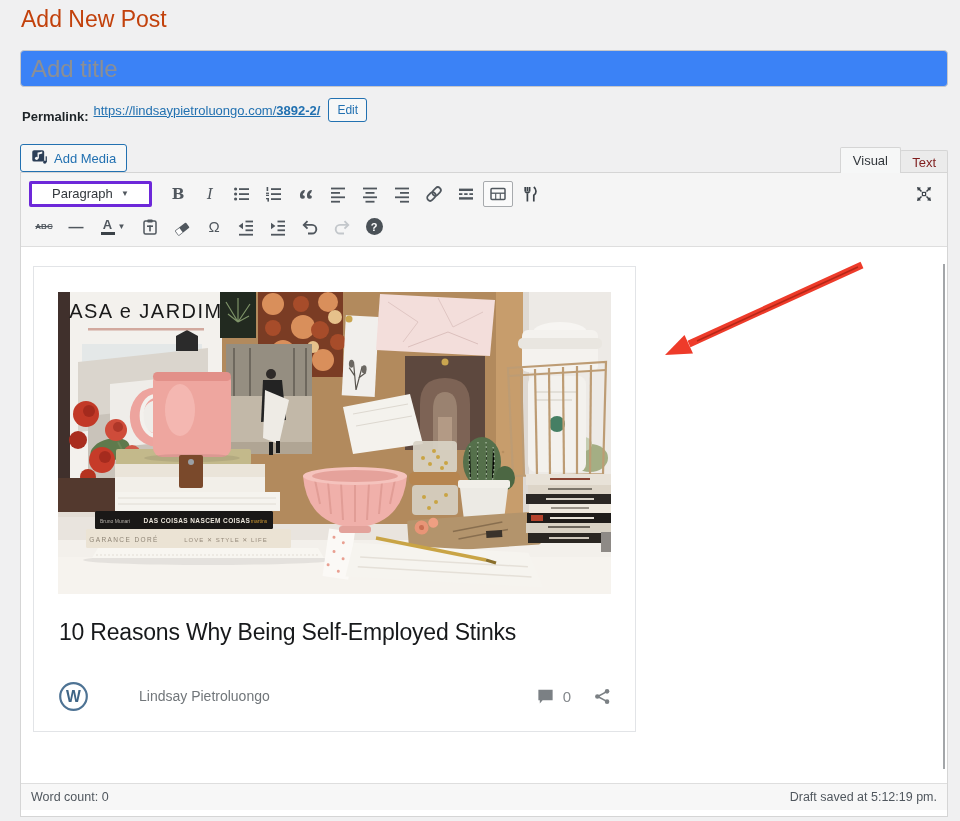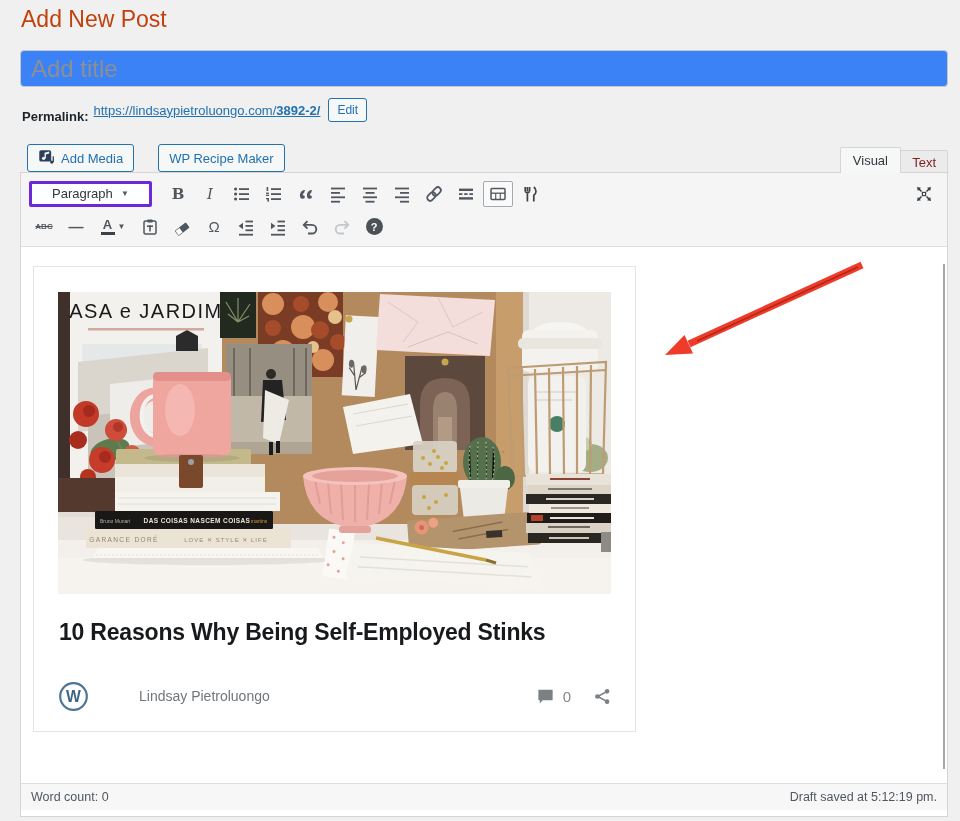--- a/index.html
+++ b/index.html
@@ -7,21 +7,21 @@
   h1.page-title{position:absolute;left:21px;top:6px;margin:0;font-size:23px;font-weight:400;color:#c2410c;}
   .title-input{position:absolute;left:20px;top:50px;width:928px;height:37px;box-sizing:border-box;padding:3px 10px;
     font-family:"Liberation Sans",sans-serif;font-size:24px;color:#32373c;background:#3b82f6;border:1px solid #c6c7ca;border-radius:4px;outline:none;}
   .title-input::placeholder{color:#8c8f94;opacity:1;}
   .permalink-row{position:absolute;left:22px;top:98px;height:24px;display:flex;align-items:center;gap:5px;font-size:13px;}
   .permalink-row .lbl{font-weight:700;margin-top:12px;}
   .permalink-row a{color:#2271b1;text-decoration:underline;cursor:pointer;}
   .permalink-row a b{font-weight:700;}
   .edit-btn{margin-left:3px;height:24px;padding:0 8px;font-size:12px;color:#2271b1;background:#f6f7f7;
     border:1px solid #2271b1;border-radius:3px;cursor:pointer;font-family:inherit;}
-  .media-row{position:absolute;left:27px;top:144px;display:flex;gap:24px;}
+  .media-row{position:absolute;left:20px;top:144px;display:flex;gap:16px;}
   .btn-blue{display:inline-flex;align-items:center;gap:6px;height:28px;padding:0 10px;background:#f6f7f7;
     border:1px solid #2271b1;border-radius:3px;color:#2271b1;font-size:13px;cursor:pointer;font-family:inherit;}
   .tab{position:absolute;box-sizing:border-box;font-size:13px;font-family:inherit;cursor:pointer;}
   .tab-visual{right:59px;top:147px;height:26px;padding:0 12px;background:#f6f7f7;color:#32373c;
     border:1px solid #d5d5d5;border-bottom:0;border-radius:2px 2px 0 0;z-index:3;}
   .tab-text{right:12px;top:150px;height:23px;padding:0 11px;background:#ebebeb;color:#7f1d1d;
     border:1px solid #d5d5d5;border-bottom:0;border-radius:2px 2px 0 0;z-index:1;}
   .editor{position:absolute;left:20px;top:172px;width:928px;height:645px;box-sizing:border-box;background:#fff;
     border:1px solid #d5d5d5;z-index:2;}
   .toolbar{height:74px;box-sizing:border-box;background:#f5f5f5;border-bottom:1px solid #dedede;padding:7px 8px 0 8px;}
@@ -43,21 +43,21 @@
   .tb .g-help{display:inline-flex;align-items:center;justify-content:center;width:17px;height:17px;border-radius:50%;
     background:#4a5157;color:#fff;font-size:11px;font-weight:700;}
   .tb-color{width:40px;gap:3px;}
   .tb-color .a-wrap{display:flex;flex-direction:column;align-items:center;line-height:1;}
   .tb-color .a-glyph{font-size:13px;font-weight:700;color:#50575e;}
   .tb-color .a-bar{width:14px;height:3px;background:#3a4147;margin-top:1px;}
   .tb-full{margin-left:auto;}
   .content{position:absolute;left:0;top:75px;width:926px;height:543px;background:#fff;}
   .embed-card{position:absolute;left:12px;top:18px;width:603px;height:466px;box-sizing:border-box;background:#fff;border:1px solid #e2e4e7;}
   .photo{position:absolute;left:24px;top:25px;width:553px;height:302px;}
-  .card-title{position:absolute;left:25px;top:352px;width:553px;font-size:23px;font-weight:700;color:#17191b;letter-spacing:-0.2px;}
+  .card-title{position:absolute;left:25px;top:352px;width:553px;font-size:23px;font-weight:400;color:#17191b;letter-spacing:-0.2px;}
   .card-footer{position:absolute;left:25px;top:414px;width:553px;height:30px;display:flex;align-items:center;}
   .wp-avatar{width:29px;height:29px;margin-right:11px;}
   .author{font-size:14px;font-weight:500;color:#71767a;margin-left:40px;}
   .foot-icons{margin-left:auto;display:flex;align-items:center;gap:8px;}
   .comment-count{font-size:15px;color:#84888c;margin-right:14px;}
   .scrollbar{position:absolute;right:2px;top:16px;width:2px;height:505px;background:#a3a6a9;}
   .arrow-svg{position:absolute;left:618px;top:3px;width:240px;height:115px;pointer-events:none;}
   .statusbar{position:absolute;left:0;bottom:6px;width:100%;height:27px;box-sizing:border-box;background:#f7f7f7;
     border-top:1px solid #dedede;display:flex;align-items:center;justify-content:space-between;padding:0 10px;
     font-size:12.5px;color:#50575e;}
@@ -84,23 +84,20 @@
         <svg width="17" height="17" viewBox="0 0 20 20">
           <rect x="1.5" y="2.5" width="14" height="13.5" rx="2.2" fill="#2c3f57"></rect>
           <circle cx="6.6" cy="12.2" r="1.9" fill="#f6f7f7"></circle>
           <rect x="7.7" y="5.6" width="1.6" height="6.6" fill="#f6f7f7"></rect>
           <polygon points="7.7,5.6 13.2,4.2 13.2,6.6 9.3,7.6" fill="#f6f7f7"></polygon>
           <circle cx="16.2" cy="16.6" r="2" fill="#2c3f57"></circle>
           <rect x="17.2" y="9.8" width="1.5" height="6.8" fill="#2c3f57"></rect>
         </svg>
       </span>
       <span>Add Media</span>
-    </button>
-    <button class="btn-blue">
-      <span>WP Recipe Maker</span>
     </button>
   </div>
 
   <button class="tab tab-visual">Visual</button>
   <button class="tab tab-text">Text</button>
 
   <div class="editor">
 
     <div class="toolbar">
       <div class="tb-row">

